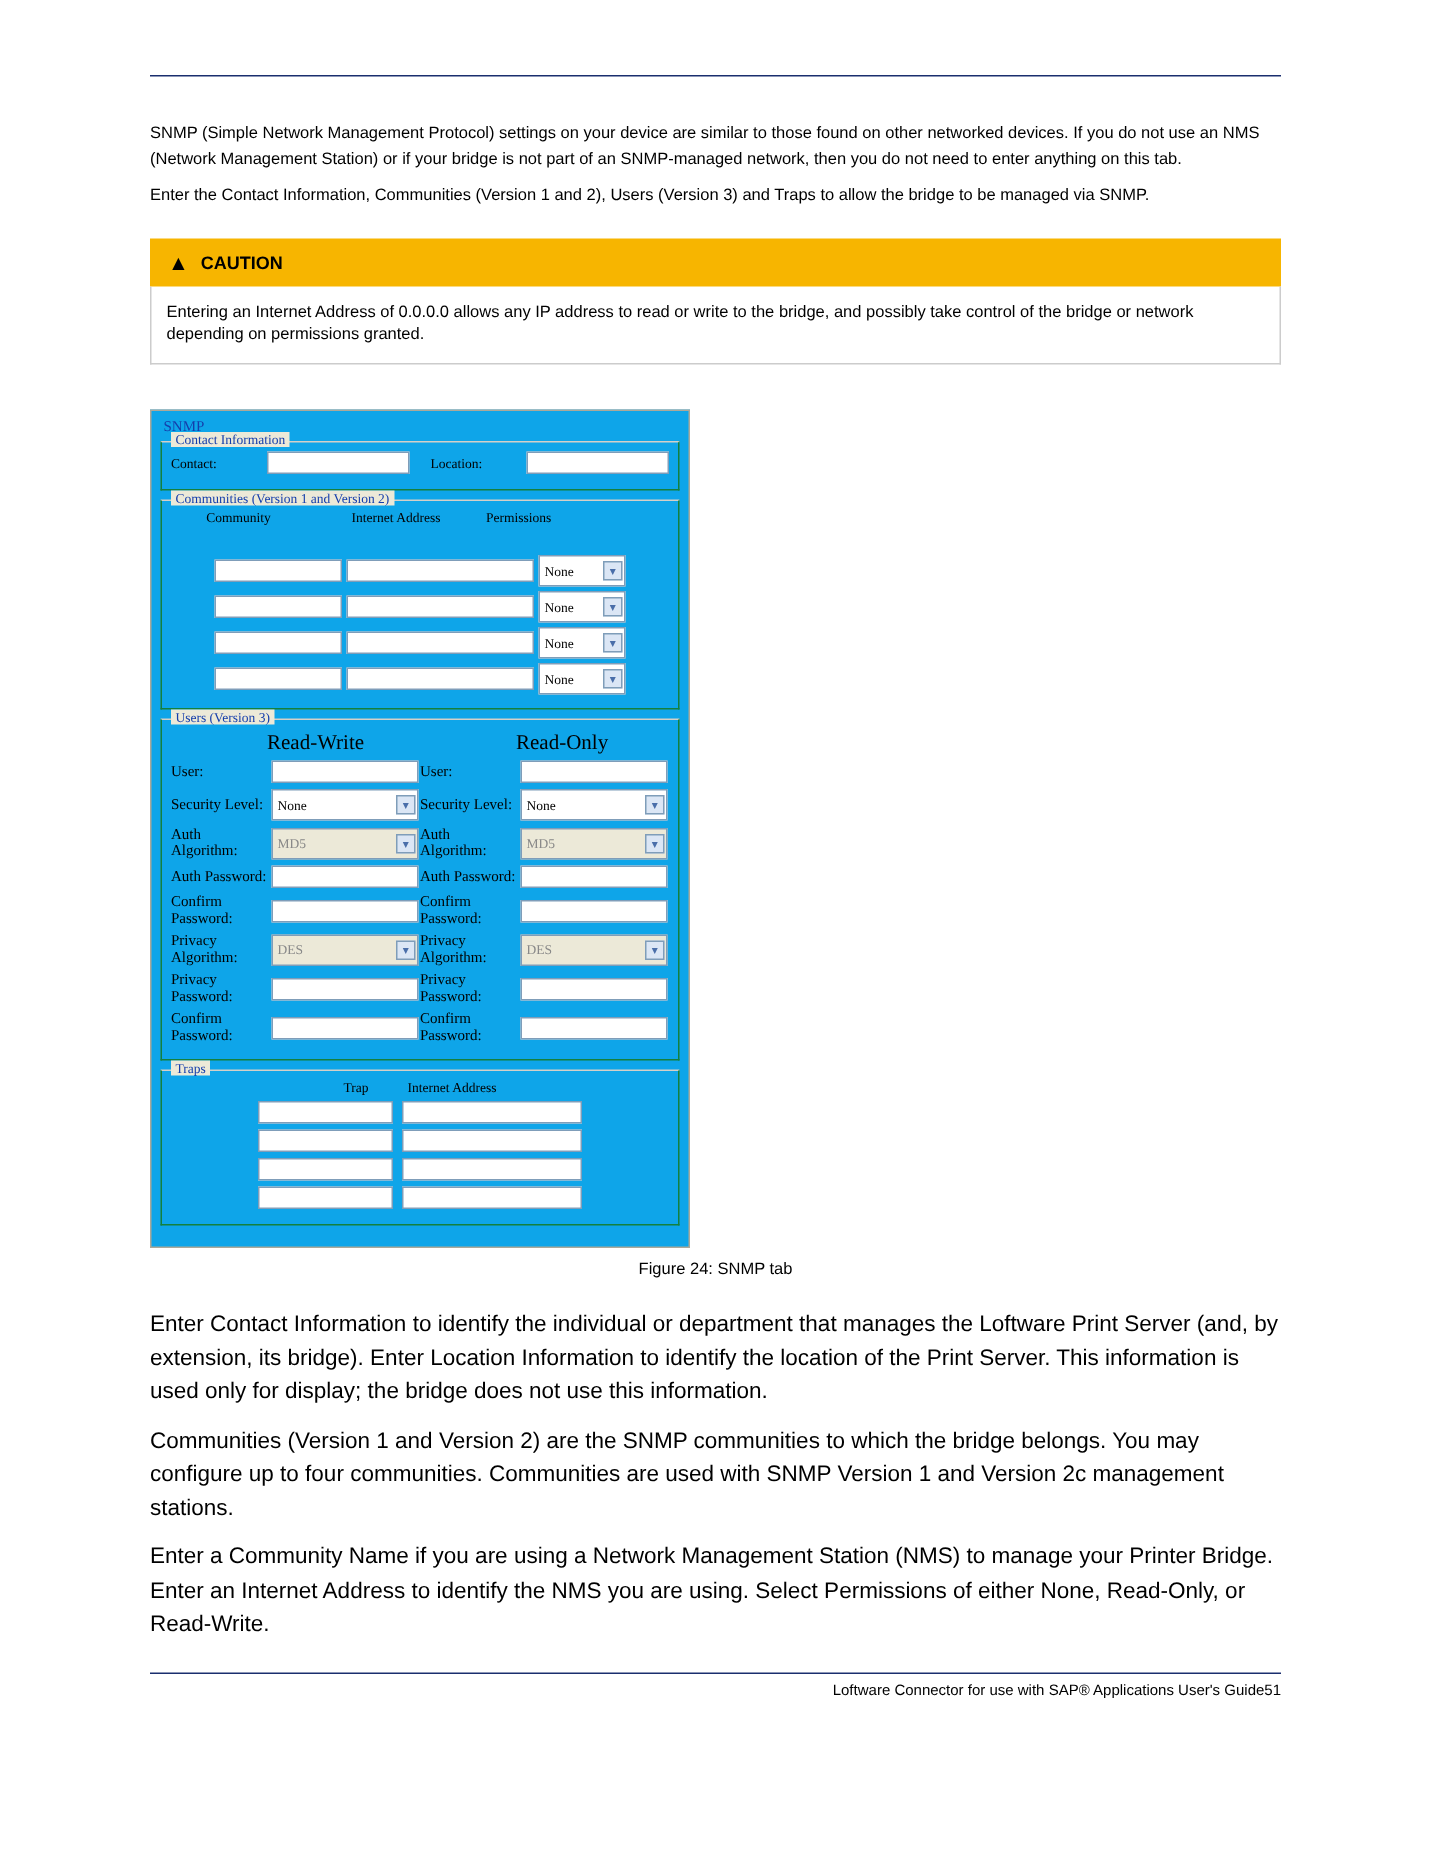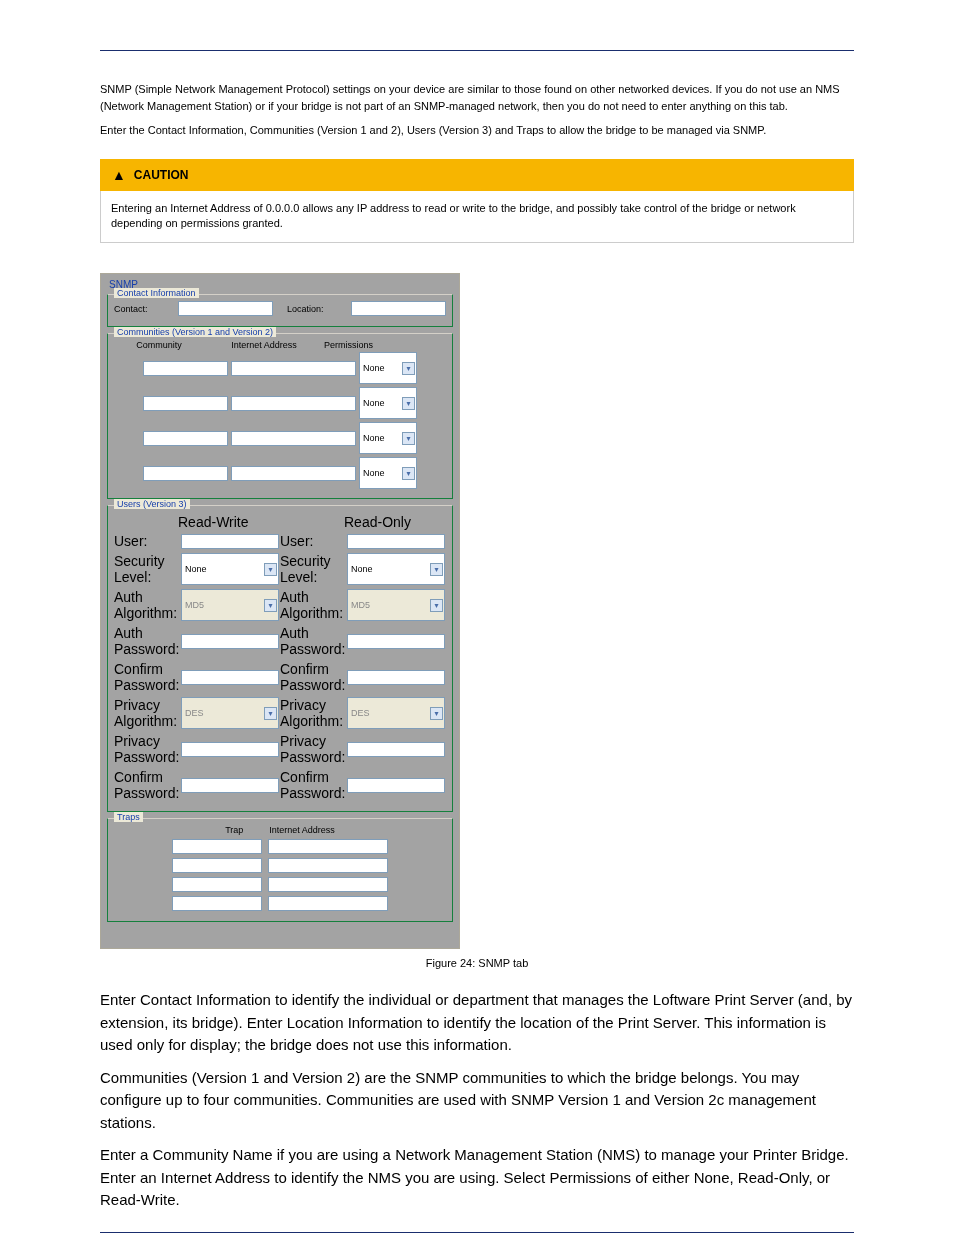--- a/index.html
+++ b/index.html
@@ -6,43 +6,43 @@
 body{background:#fff;font-family:Arial,Helvetica,sans-serif;font-size:11px;color:#000;width:954px;margin:0 auto;padding:30px 0}
 .page{padding:0 100px}
 .hr-top{border:none;border-top:1px solid #1a2e6e;margin:20px 0 30px 0}
 .footer-hr{border:none;border-top:1px solid #1a2e6e;margin:20px 0 6px 0}
 .intro p{font-size:11px;line-height:1.5;margin-bottom:8px}
 .caution-box{margin:20px 0 30px 0}
 .caution-bar{background:#f7b500;color:#000;font-weight:bold;padding:8px 12px;font-size:12px;display:flex;align-items:center;gap:8px}
 .caution-bar .symbol{font-size:14px}
 .caution-text{border:1px solid #ccc;border-top:none;padding:10px;font-size:11px;line-height:1.45}
 .figure-area{display:flex;justify-content:flex-start;margin:12px 0 8px 0}
-.snmp-panel{width:360px;background:#a3a3a3;border:1px solid #aca899;padding:2px 4px 20px 4px;font-family:Liberation Sans, sans-serif;font-size:9px;color:#000}
+.snmp-panel{width:360px;background:#0ea5e9;border:1px solid #aca899;padding:2px 4px 8px 4px;font-family:Liberation Serif, serif;font-size:9px;color:#000}
 .grp{border:1px solid #15803d;border-top:1px solid #d4d0c8;margin:4px 2px 6px 2px;padding:6px 6px 6px 6px;position:relative}
 .grp>.legend{position:absolute;top:-7px;left:6px;background:#ece9d8;padding:0 3px;color:#153eab;font-size:9px}
 .title-main{color:#153eab;font-size:10px;padding:3px 0 0 4px}
 .row{display:flex;align-items:center;gap:4px;margin-bottom:4px}
 .row label{min-width:60px;font-size:9px}
 .field{background:#fff;border:1px solid #7f9db9;height:15px}
 .field.w1{width:95px}
-.sel{background:#fff;border:1px solid #7f9db9;height:32px;display:flex;align-items:center;justify-content:space-between;padding:0 1px 0 3px;font-size:9px}
+.sel{background:#fff;border:1px solid #7f9db9;height:21px;display:flex;align-items:center;justify-content:space-between;padding:0 1px 0 3px;font-size:9px}
 .sel.w58{width:58px}
 .sel.dis{background:#ece9d8;color:#888}
 .sel .arr{width:13px;height:13px;background:#dbe6f5;border:1px solid #7f9db9;display:flex;align-items:center;justify-content:center;font-size:8px;color:#4a6ea9}
-.cols-head{display:flex;font-size:9px;margin-bottom:2px}
+.cols-head{display:flex;font-size:9px;margin-bottom:20px}
 .c1{flex:0 0 90px;text-align:center}
 .c2{flex:0 0 120px;text-align:center}
 .c3{flex:0 0 80px;}
 .comm-row{display:flex;gap:3px;margin-bottom:3px;align-items:center;justify-content:center}
 .comm-row .field{height:15px}
 .two-col{display:flex;gap:0}
 .col{flex:1}
 .col-h{font-size:14px;padding:2px 0 3px 64px}
 .frow{display:flex;align-items:center;gap:3px;margin-bottom:4px}
-.frow label{width:64px;font-size:14px}
+.frow label{width:64px;font-size:10px}
 .frow .field{width:98px}
 .frow .sel{width:98px}
 .trap-head{display:flex;justify-content:center;gap:26px;font-size:9px;margin-bottom:4px}
 .trap-row{display:flex;justify-content:center;gap:6px;margin-bottom:4px}
 .trap-row .field{height:15px}
 .fig-caption{text-align:center;font-size:11px;margin:8px 0 20px 0}
 .body-text p{font-size:15px;line-height:1.5;margin-bottom:10px}
 .footer{display:flex;justify-content:flex-end;font-size:10px;padding:0 0 10px 0}
 </style>
 </head>

